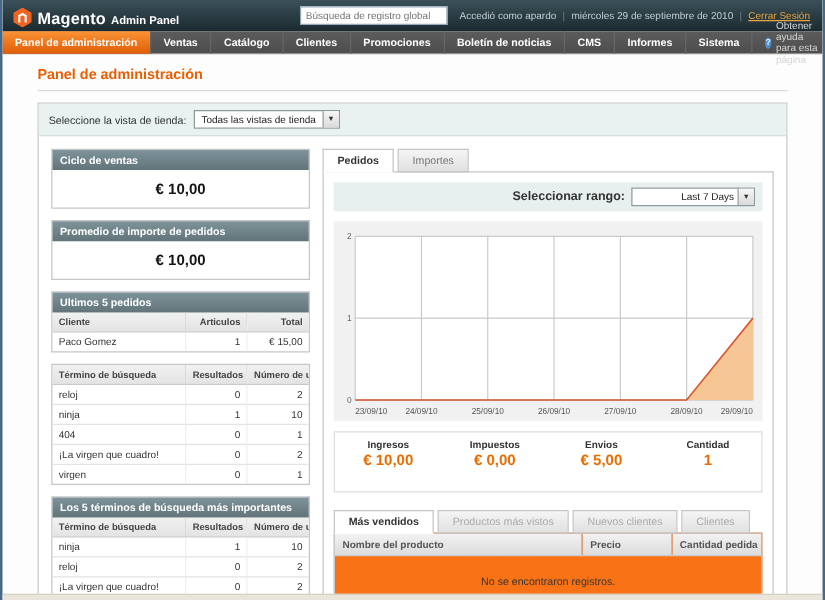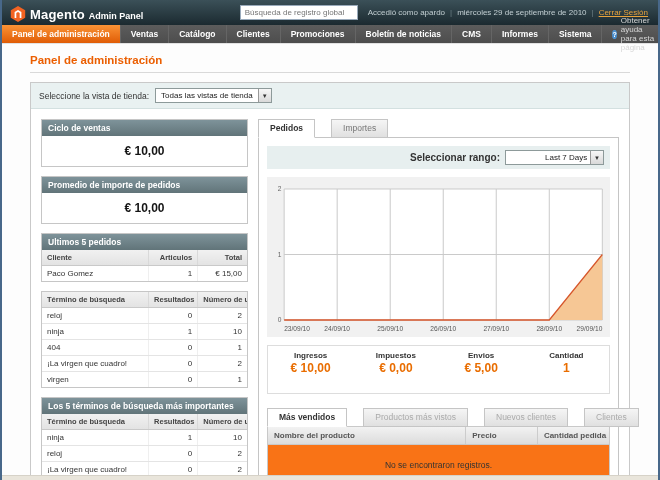--- a/index.html
+++ b/index.html
@@ -58,21 +58,21 @@
     padding:3px 5px; border-bottom:1px solid #c9c9c9; border-right:1px solid #d9d9d9; overflow:hidden; white-space:nowrap; }
   .dash-table th:last-child { border-right:none; }
   .dash-table td { font-size:8px; color:#333; padding:3px 5px; border-bottom:1px solid #e4e4e4; border-right:1px solid #efefef;
     overflow:hidden; white-space:nowrap; }
   .dash-table td:last-child { border-right:none; }
   .dash-table tr:last-child td { border-bottom:none; }
   .dash-table .num { text-align:right; }
   .c-term { width:52%; } .c-res { width:24%; } .c-use { width:24%; }
 
   
-  .tabs-row { display:flex; gap:16px; position:relative; z-index:2; margin-bottom:-1px; }
+  .tabs-row { display:flex; gap:3px; position:relative; z-index:2; margin-bottom:-1px; }
   .tab { border:1px solid #c5c5c5; padding:3px 11px 4px; font-size:8.5px; color:#777;
     background:linear-gradient(#f5f5f5,#e0e0e0); cursor:pointer; white-space:nowrap; }
   .tab.active { background:#fff; border-bottom-color:#fff; font-weight:bold; color:#333; }
   .tab.disabled { color:#aaa; cursor:default; }
   .panel { border:1px solid #c5c5c5; background:#fff; padding:8px; }
   .range-bar { background:#e7efef; padding:4px 6px; display:flex; justify-content:flex-end; align-items:center; gap:5px; }
   .range-bar label { font-size:10px; font-weight:bold; color:#333; }
   .range-bar .fake-select .val { width:84px;padding-left:39px; }
   .chart-wrap { margin-top:8px; background:#f1f1f1; padding:6px 2px 2px; }
   .chart-wrap svg { display:block; width:100%; }

